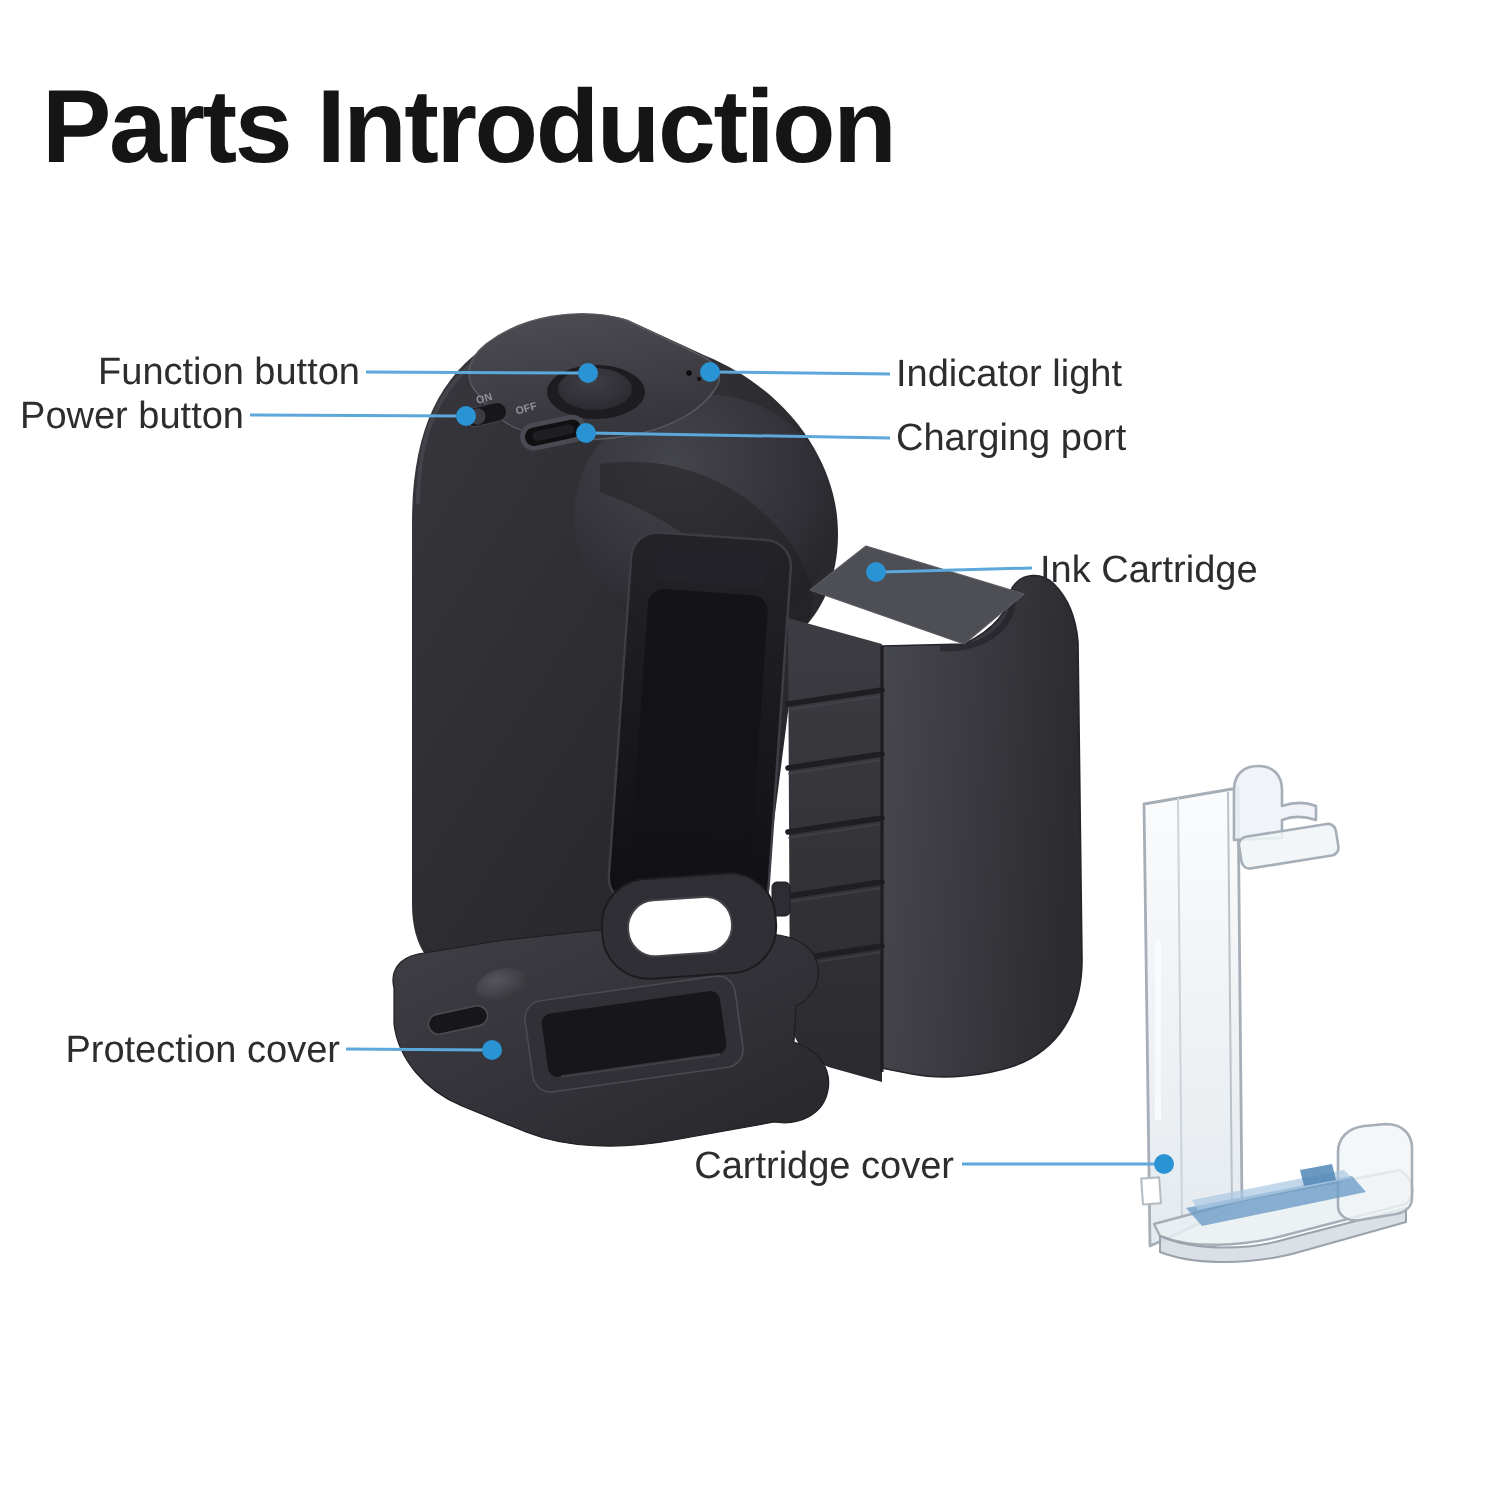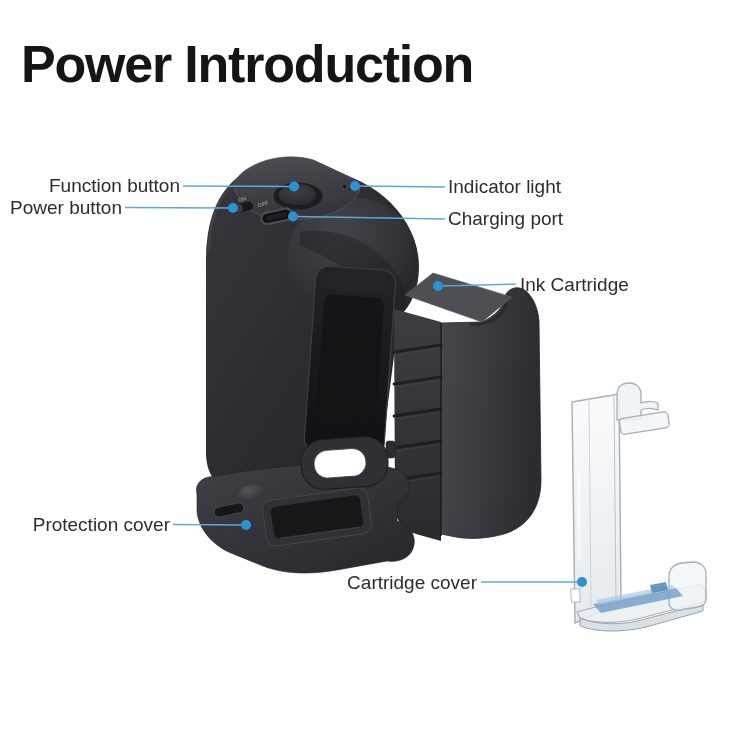--- a/index.html
+++ b/index.html
@@ -7,21 +7,21 @@
        font-family:"Liberation Sans",sans-serif;}
   #title{position:absolute;left:21px;top:38px;margin:0;line-height:1;
          font-size:52px;font-weight:700;letter-spacing:-1.2px;color:#151515;}
   #diagram{position:absolute;left:0;top:0;}
   text.callout{font-family:"Liberation Sans",sans-serif;font-size:19px;fill:#2d2d2f;}
   text.tinylbl{font-family:"Liberation Sans",sans-serif;font-weight:700;fill:#8f8f97;}
 </style>
 </head>
 <body>
 
-<h1 id="title">Power Introduction</h1>
+<h1 id="title">Parts Introduction</h1>
 
 <svg id="diagram" width="750" height="750" viewBox="0 0 750 750">
   <defs>
     <linearGradient id="bodyGrad" x1="0" y1="0" x2="1" y2="1">
       <stop offset="0" stop-color="#37373d"></stop>
         <stop offset="0.55" stop-color="#2b2b30"></stop>
         <stop offset="1" stop-color="#232327"></stop>
     </linearGradient>
     <radialGradient id="domeGrad" cx="0.38" cy="0.28" r="0.85">
       <stop offset="0" stop-color="#44444b"></stop>

